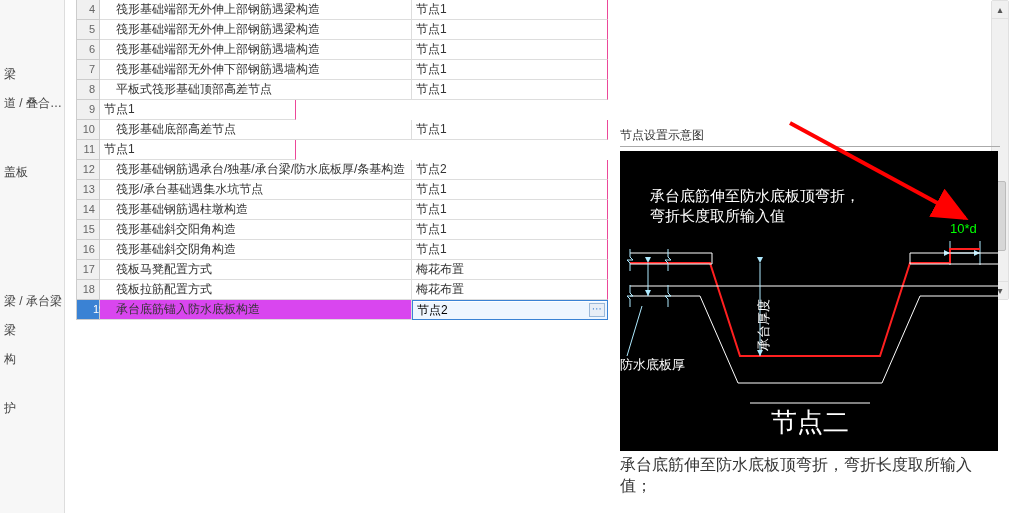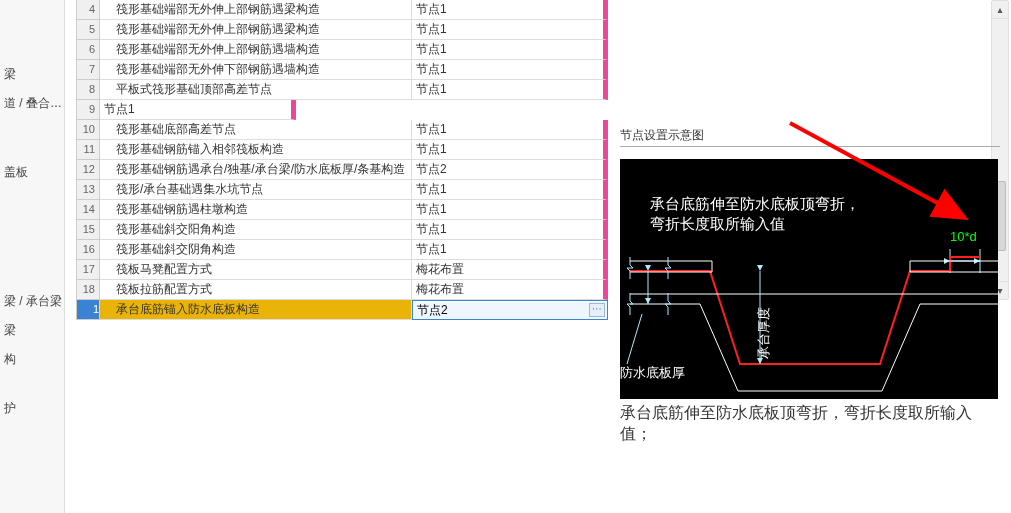--- a/index.html
+++ b/index.html
@@ -56,31 +56,31 @@
     padding-left: 16px;
     border-bottom: 1px solid #ddd;
     border-right: 1px solid #ddd;
     white-space: nowrap;
     overflow: hidden;
   }
   .cell-val {
     width: 196px;
     padding-left: 4px;
     border-bottom: 1px solid #ddd;
-    border-right: 5px solid #ec4899;
+    border-right: 1px solid #ec4899;
     white-space: nowrap;
     overflow: hidden;
   }
   .trow.selected .cell-num {
     background: #3a82d4;
     color: #fff;
     padding-left: 16px;
   }
   .trow.selected .cell-name {
-    background: #eab308;
+    background: #d946ef;
   }
   .cell-val.editing {
     padding: 0;
     position: relative;
     border: 1px solid #3a82d4;
   }
   .inline-input {
     width: 100%; height: 100%;
     border: none;
     outline: none;
@@ -136,25 +136,25 @@
   .diagram-panel {
     position: absolute;
     left: 620px; top: 125px;
     width: 380px;
   }
   .diagram-title {
     font-size: 12px;
     color: #333;
     padding: 2px 0;
     border-bottom: 1px solid #aaa;
-    margin-bottom: 12px;
+    margin-bottom: 4px;
   }
   .diagram-box {
     width: 378px;
-    height: 240px;
+    height: 300px;
     background: #000;
     position: relative;
     overflow: hidden;
     padding-left: 20px;
   }
   .diagram-caption {
     font-size: 16px;
     color: #333;
     margin-top: 4px;
   }
@@ -216,21 +216,20 @@
         <div class="cell-num">9</div>
         <div class="cell-val">节点1</div>
       </div>
       <div class="trow">
         <div class="cell-num">10</div>
         <div class="cell-name">筏形基础底部高差节点</div>
         <div class="cell-val">节点1</div>
       </div>
       <div class="trow">
         <div class="cell-num">11</div>
-        <div class="cell-name">筏形基础钢筋锚入相邻筏板构造</div>
         <div class="cell-val">节点1</div>
       </div>
       <div class="trow">
         <div class="cell-num">12</div>
         <div class="cell-name">筏形基础钢筋遇承台/独基/承台梁/防水底板厚/条基构造</div>
         <div class="cell-val">节点2</div>
       </div>
       <div class="trow">
         <div class="cell-num">13</div>
         <div class="cell-name">筏形/承台基础遇集水坑节点</div>

